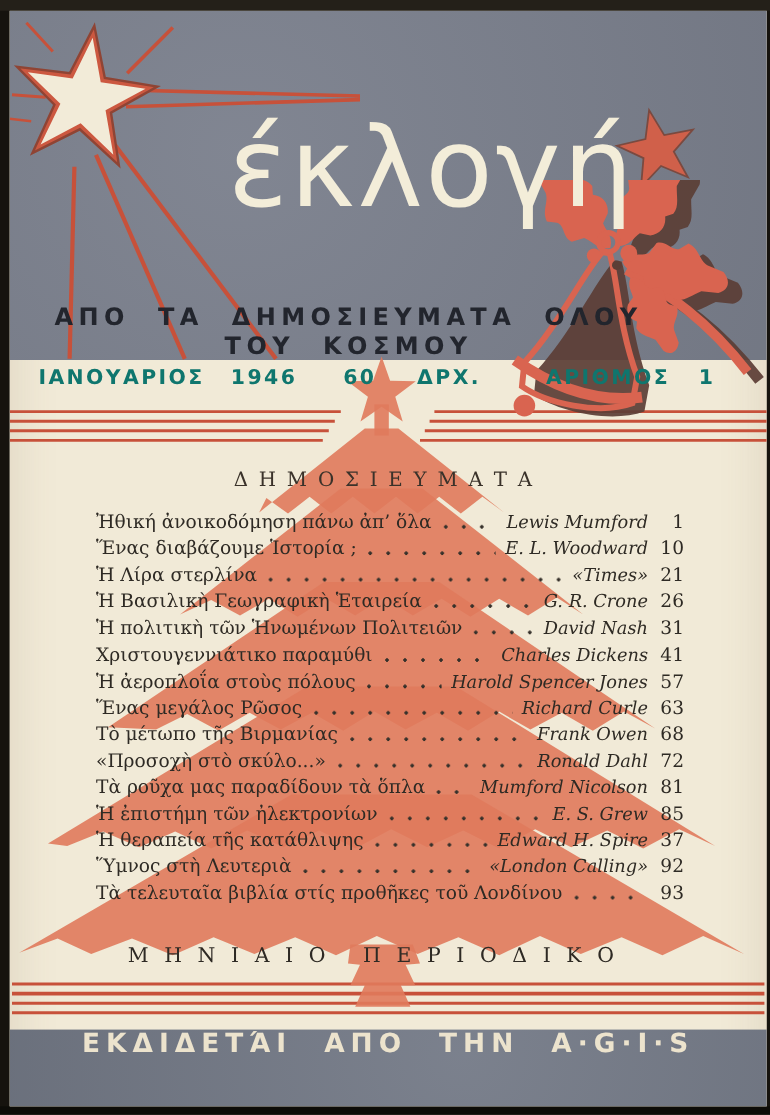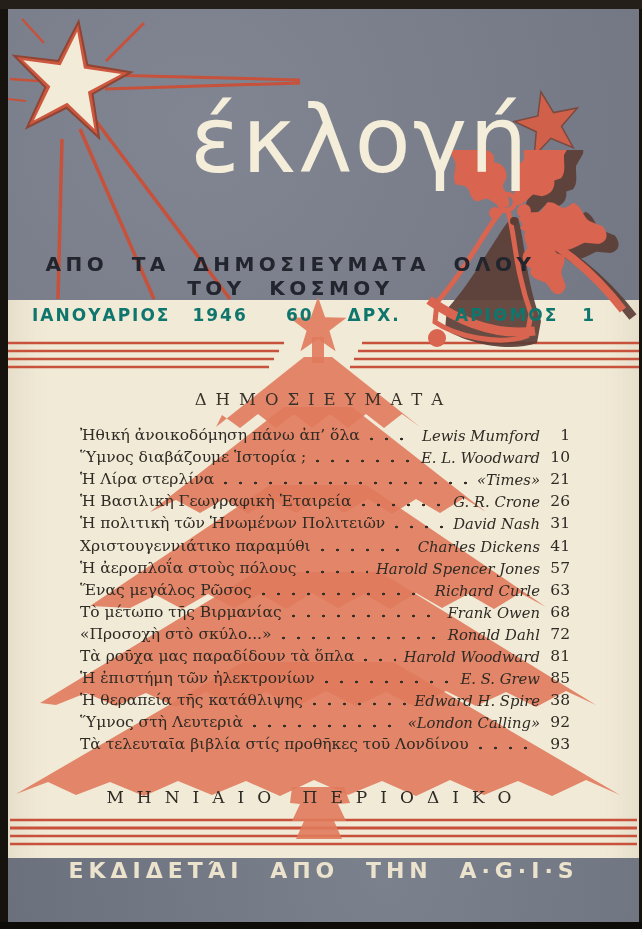--- a/index.html
+++ b/index.html
@@ -209,21 +209,21 @@
   <div class="contents-heading">ΔΗΜΟΣΙΕΥΜΑΤΑ</div>
 
   <div class="toc">
     <div class="toc-row">
         <span class="t">Ἠθική ἀνοικοδόμηση πάνω ἀπ’ ὅλα</span>
         <span class="leader"></span>
         <span class="a">Lewis Mumford</span>
         <span class="p">1</span>
       </div>
     <div class="toc-row">
-        <span class="t">Ὕμνος διαβάζουμε Ἱστορία ;</span>
+        <span class="t">Ἕνας διαβάζουμε Ἱστορία ;</span>
         <span class="leader"></span>
         <span class="a">E. L. Woodward</span>
         <span class="p">10</span>
       </div>
     <div class="toc-row">
         <span class="t">Ἡ Λίρα στερλίνα</span>
         <span class="leader"></span>
         <span class="a">«Times»</span>
         <span class="p">21</span>
       </div>
@@ -265,34 +265,34 @@
       </div>
     <div class="toc-row">
         <span class="t">«Προσοχὴ στὸ σκύλο...»</span>
         <span class="leader"></span>
         <span class="a">Ronald Dahl</span>
         <span class="p">72</span>
       </div>
     <div class="toc-row">
         <span class="t">Τὰ ροῦχα μας παραδίδουν τὰ ὅπλα</span>
         <span class="leader"></span>
-        <span class="a">Harold Woodward</span>
+        <span class="a">Mumford Nicolson</span>
         <span class="p">81</span>
       </div>
     <div class="toc-row">
         <span class="t">Ἡ ἐπιστήμη τῶν ἠλεκτρονίων</span>
         <span class="leader"></span>
         <span class="a">E. S. Grew</span>
         <span class="p">85</span>
       </div>
     <div class="toc-row">
         <span class="t">Ἡ θεραπεία τῆς κατάθλιψης</span>
         <span class="leader"></span>
         <span class="a">Edward H. Spire</span>
-        <span class="p">38</span>
+        <span class="p">37</span>
       </div>
     <div class="toc-row">
         <span class="t">Ὕμνος στὴ Λευτεριὰ</span>
         <span class="leader"></span>
         <span class="a">«London Calling»</span>
         <span class="p">92</span>
       </div>
     <div class="toc-row">
         <span class="t">Τὰ τελευταῖα βιβλία στίς προθῆκες τοῦ Λονδίνου</span>
         <span class="leader"></span>

